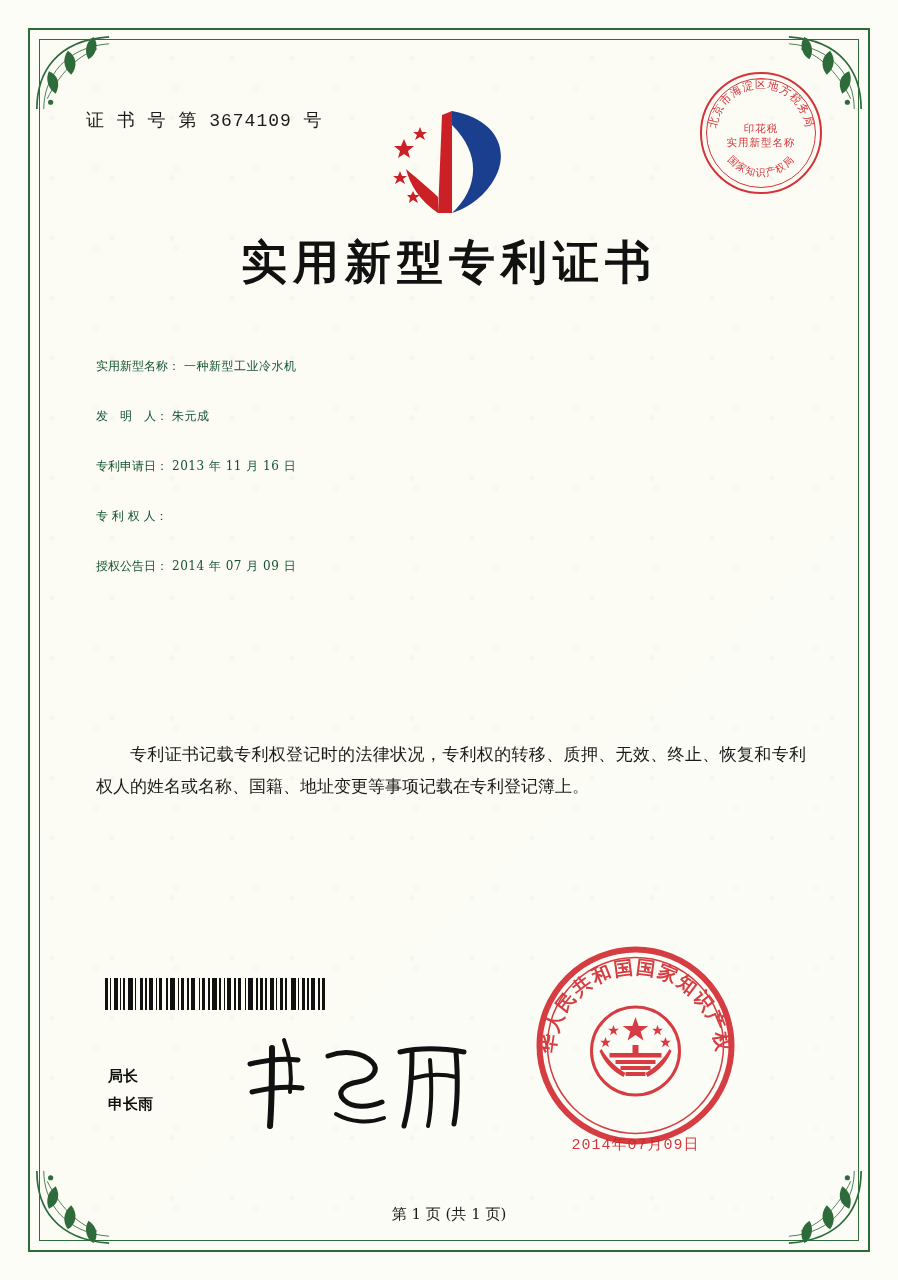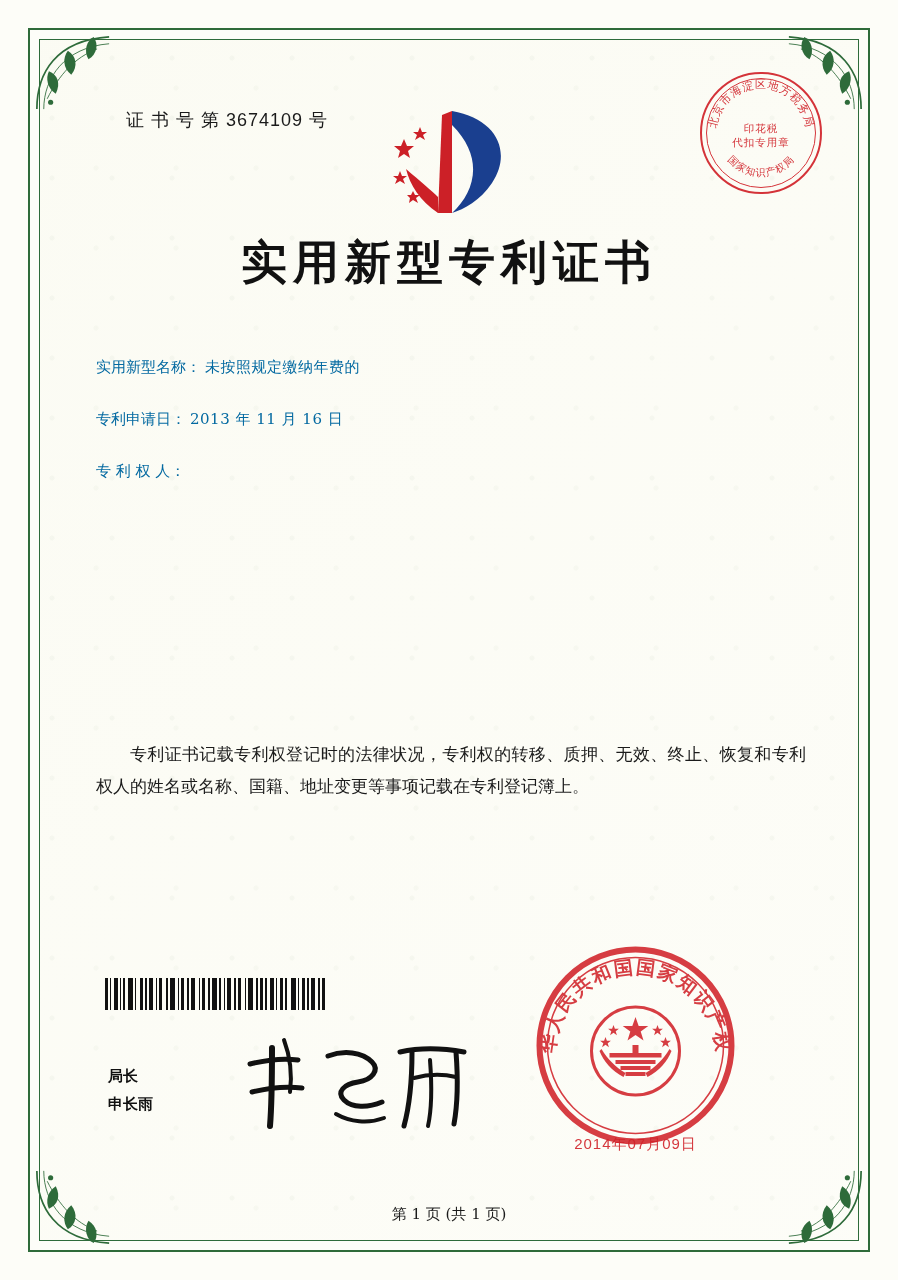--- a/index.html
+++ b/index.html
@@ -37,23 +37,22 @@
       radial-gradient(circle at 70% 60%, rgba(120,150,110,.04) 0 2px, transparent 3px),
       linear-gradient(135deg, rgba(250,250,240,.6), rgba(252,252,245,.2));
     background-size:60px 60px,80px 80px,100% 100%;
     pointer-events:none;
   }
 
   
   .cert-no{
     position:absolute;left:86px;top:108px;
     font-size:18px;color:#1a1a1a;letter-spacing:1px;
-    font-family:Liberation Sans, sans-serif;
+    font-family:Liberation Mono, monospace;
     white-space:nowrap;
-    margin-left:40px;
   }
 
   .logo{position:absolute;left:380px;top:105px;width:140px;height:115px;}
 
   
   .tax-stamp{
     position:absolute;right:76px;top:72px;width:118px;height:118px;
     border:2px solid #d1232a;border-radius:50%;
     color:#d1232a;opacity:.92;
   }
@@ -76,21 +75,21 @@
     font-size:46px;font-weight:bold;letter-spacing:6px;color:#111;
     font-family:"DejaVu Serif","Liberation Serif",serif;
   }
 
   
   .fields{
     position:absolute;left:96px;top:358px;right:96px;
   }
   .field{
     display:flex;align-items:flex-start;margin-bottom:33px;
-    font-size:15px;color:#0369a1;
+    font-size:12px;color:#14532d;
     font-family:"DejaVu Serif","Liberation Serif",serif;
   }
   .field .lab{white-space:nowrap;}
   .field .val{margin-left:4px;letter-spacing:.5px;}
 
   
   .paras{
     position:absolute;left:96px;right:92px;top:738px;
     font-size:17px;line-height:32px;color:#1b1b1b;text-align:justify;
     font-family:"DejaVu Serif","Liberation Serif",serif;
@@ -116,21 +115,21 @@
 
   
   .seal{
     position:absolute;right:160px;bottom:132px;width:205px;height:205px;
     color:#d1232a;opacity:.88;
   }
   .seal svg{width:100%;height:100%;}
   .seal-date{
     position:absolute;right:155px;bottom:126px;width:215px;text-align:center;
     color:#d1232a;font-size:15px;letter-spacing:1px;opacity:.9;
-    font-family:Liberation Sans, sans-serif;
+    font-family:Liberation Mono, monospace;
   }
 
   
   .footer{
     position:absolute;left:0;right:0;bottom:56px;text-align:center;
     font-size:15px;color:#1b1b1b;
     font-family:"DejaVu Serif","Liberation Serif",serif;
   }
 </style>
 </head>
@@ -214,37 +213,45 @@
         <text font-size="11" fill="#d1232a" font-family="DejaVu Serif, serif" letter-spacing="1">
           <textPath href="#topArcTax" startOffset="50%" text-anchor="middle">北京市海淀区地方税务局</textPath>
         </text>
         <text font-size="10" fill="#d1232a" font-family="DejaVu Serif, serif" letter-spacing="1">
           <textPath href="#botArcTax" startOffset="50%" text-anchor="middle">国家知识产权局</textPath>
         </text>
       </svg>
     </div>
     <div class="mid">
       <div>印花税</div>
-      <div>代扣专用章</div>
+      <div>实用新型名称</div>
     </div>
   </div>
 
   <div class="title">实用新型专利证书</div>
 
   <div class="fields">
     <div class="field">
       <span class="lab">实用新型名称：</span>
-      <span class="val">未按照规定缴纳年费的</span>
+      <span class="val">一种新型工业冷水机</span>
+    </div>
+    <div class="field">
+      <span class="lab">发　明　人：</span>
+      <span class="val">朱元成</span>
     </div>
     <div class="field">
       <span class="lab">专利申请日：</span>
       <span class="val">2013 年 11 月 16 日</span>
     </div>
     <div class="field">
       <span class="lab">专 利 权 人：</span>
+    </div>
+    <div class="field">
+      <span class="lab">授权公告日：</span>
+      <span class="val">2014 年 07 月 09 日</span>
     </div>
   </div>
 
   <div class="paras">
     <p>专利证书记载专利权登记时的法律状况，专利权的转移、质押、无效、终止、恢复和专利权人的姓名或名称、国籍、地址变更等事项记载在专利登记簿上。</p>
   </div>
 
   <div class="barcode">
     <i style="width:3px"></i>
       <i style="width:2px;background:transparent"></i>

